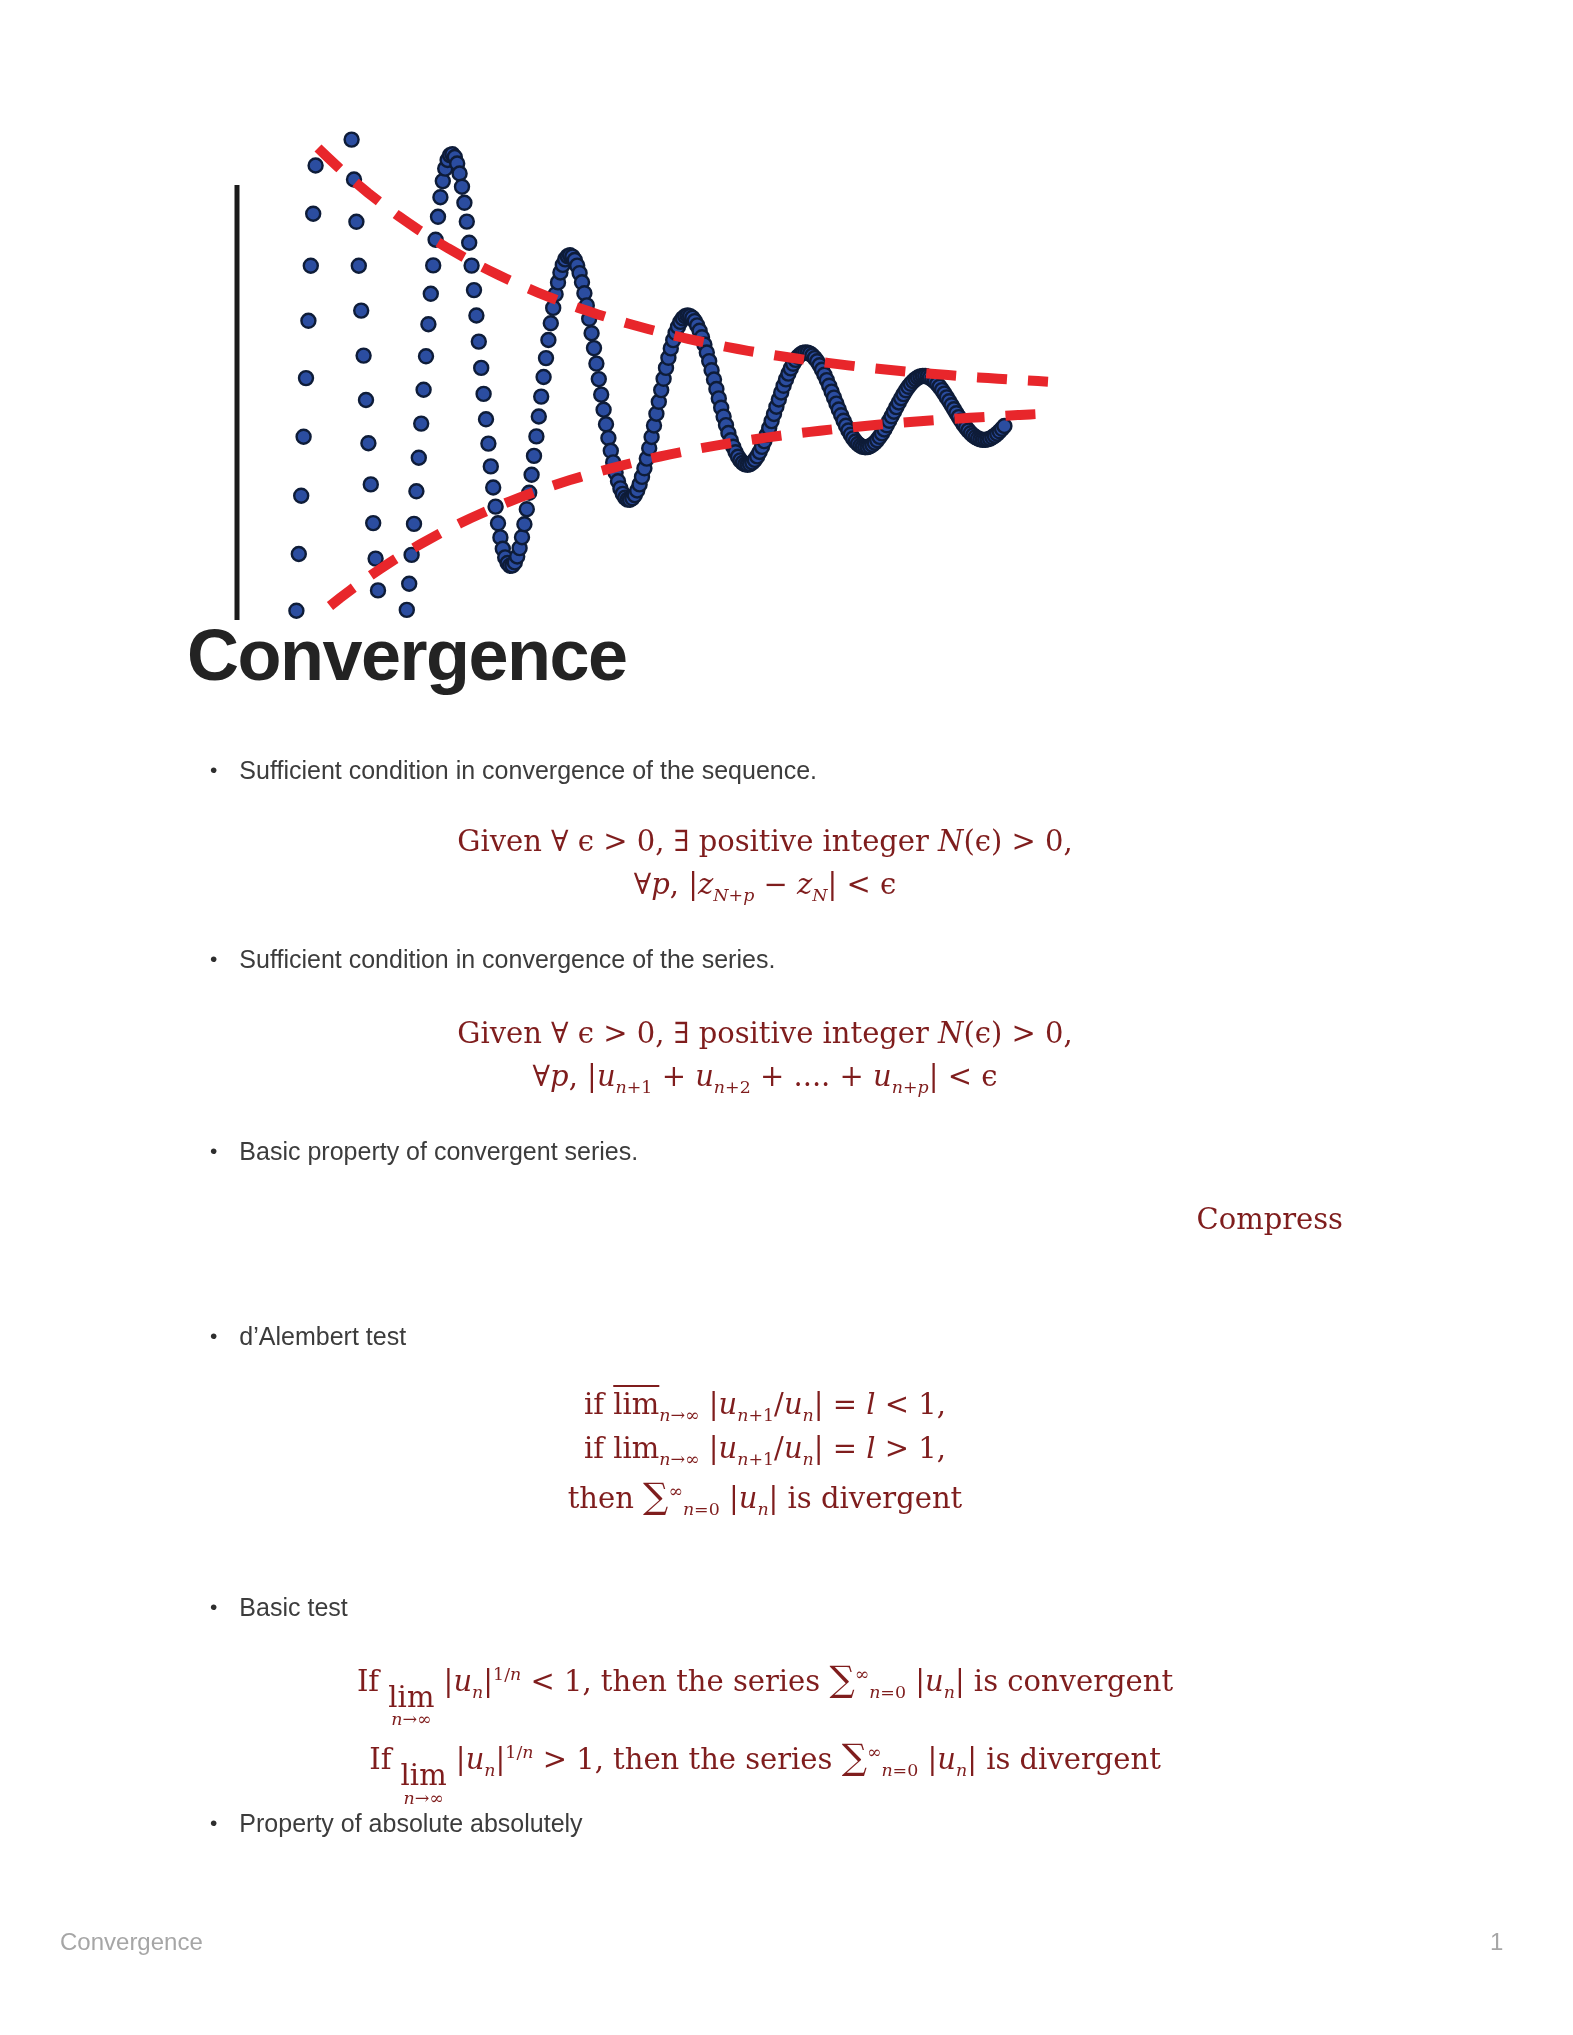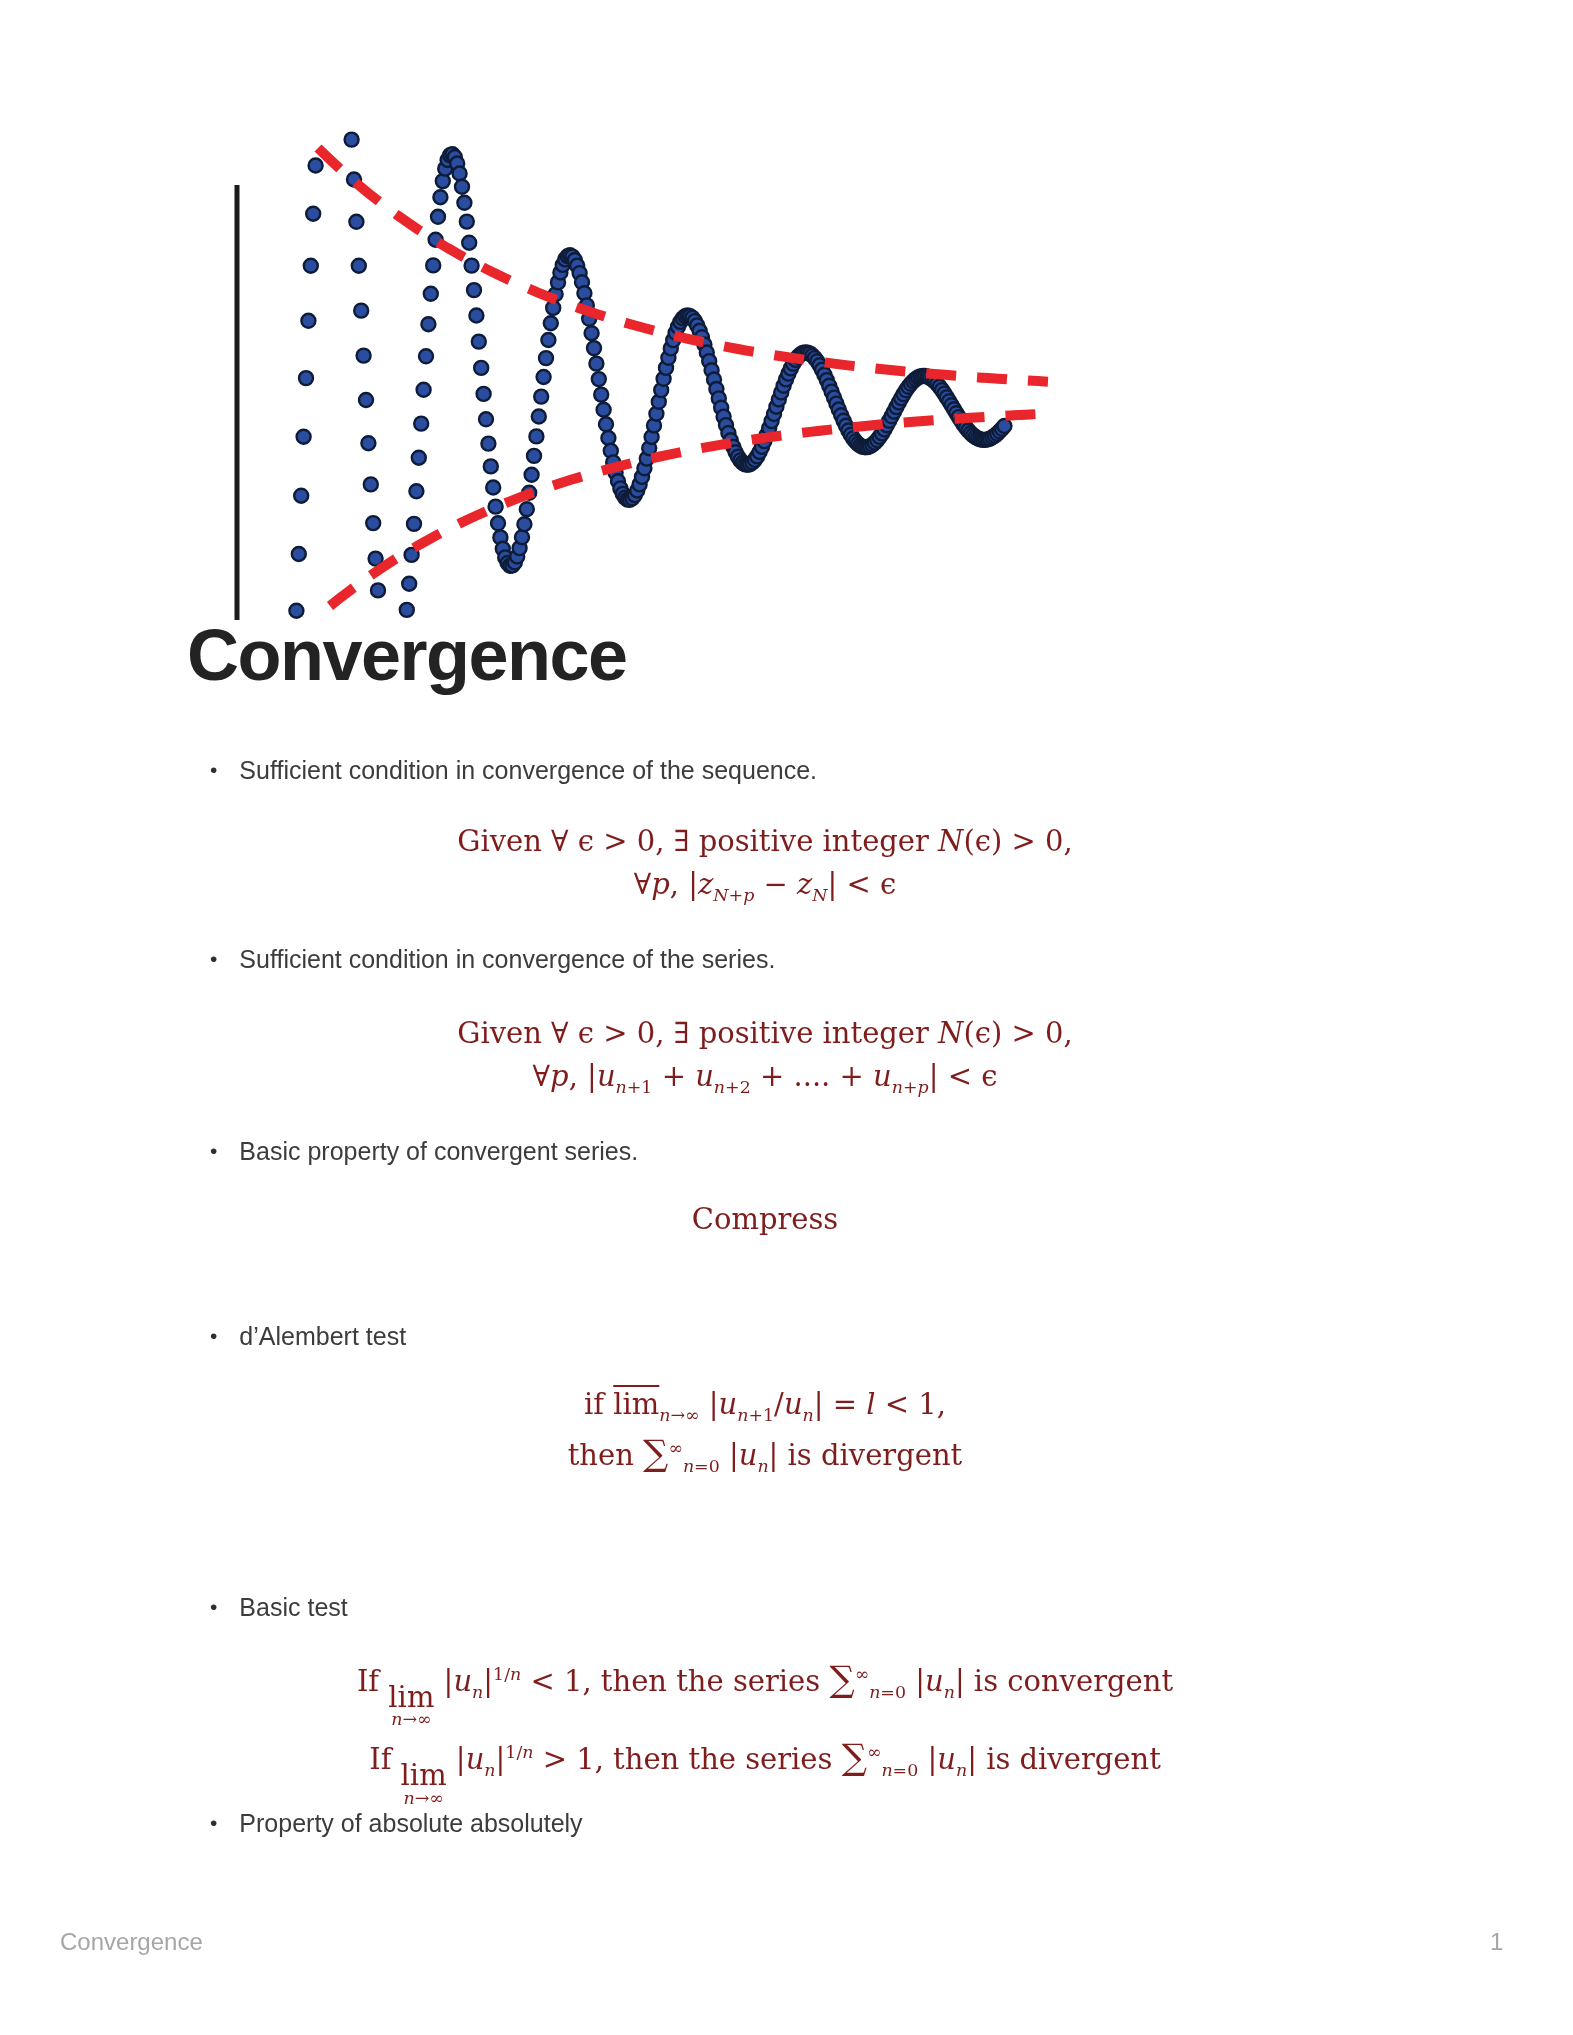--- a/index.html
+++ b/index.html
@@ -31,21 +31,21 @@
   }
   #b0{top:755px;} #b1{top:944px;} #b2{top:1136px;}
   #b3{top:1321px;} #b4{top:1592px;} #b5{top:1808px;}
 
   
   .formula{
     left:187px;width:1156px;text-align:center;
     font-family:"DejaVu Serif",serif;
     font-size:29px;color:#7f1d1d;line-height:1.48;
   }
-  #f0{top:820px;} #f1{top:1012px;} #f2{top:1198px;}
+  #f0{top:820px;} #f1{top:1012px;} #f2{top:1198px;text-align:right;}
   #f3{top:1384px;line-height:1.42;} #f4{top:1650px;line-height:1.62;}
   .formula sub, .formula sup{font-size:0.60em;}
   .formula .ov{text-decoration:overline;}
   .formula .sum{font-size:1.22em;}
   .formula .limu{
     display:inline-flex;flex-direction:column;align-items:center;
     line-height:0.95;vertical-align:-0.55em;
   }
   .formula .limu .under{font-size:0.60em;}
 
@@ -369,20 +369,21 @@
 <div class="abs formula" id="f2">
     <div class="fline">Compress</div>
   </div>
 
 <div class="abs bullet" id="b3">
   <span class="blt">•</span>
   <span>d’Alembert test</span>
 </div>
 <div class="abs formula" id="f3">
     <div class="fline">if <span class="ov">lim</span><sub><i>n</i>→∞</sub> |<i>u</i><sub><i>n</i>+1</sub>/<i>u</i><sub><i>n</i></sub>| = <i>l</i> &lt; 1,</div>
+    <div class="fline">if lim<sub><i>n</i>→∞</sub> |<i>u</i><sub><i>n</i>+1</sub>/<i>u</i><sub><i>n</i></sub>| = <i>l</i> &gt; 1,</div>
     <div class="fline">then <span class="sum">∑</span><sup>∞</sup><sub><i>n</i>=0</sub> |<i>u</i><sub><i>n</i></sub>| is divergent</div>
   </div>
 
 <div class="abs bullet" id="b4">
   <span class="blt">•</span>
   <span>Basic test</span>
 </div>
 <div class="abs formula" id="f4">
     <div class="fline">If <span class="limu">lim<span class="under"><i>n</i>→∞</span></span> |<i>u</i><sub><i>n</i></sub>|<sup>1/<i>n</i></sup> &lt; 1, then the series <span class="sum">∑</span><sup>∞</sup><sub><i>n</i>=0</sub> |<i>u</i><sub><i>n</i></sub>| is convergent</div>
     <div class="fline">If <span class="limu">lim<span class="under"><i>n</i>→∞</span></span> |<i>u</i><sub><i>n</i></sub>|<sup>1/<i>n</i></sup> &gt; 1, then the series <span class="sum">∑</span><sup>∞</sup><sub><i>n</i>=0</sub> |<i>u</i><sub><i>n</i></sub>| is divergent</div>

